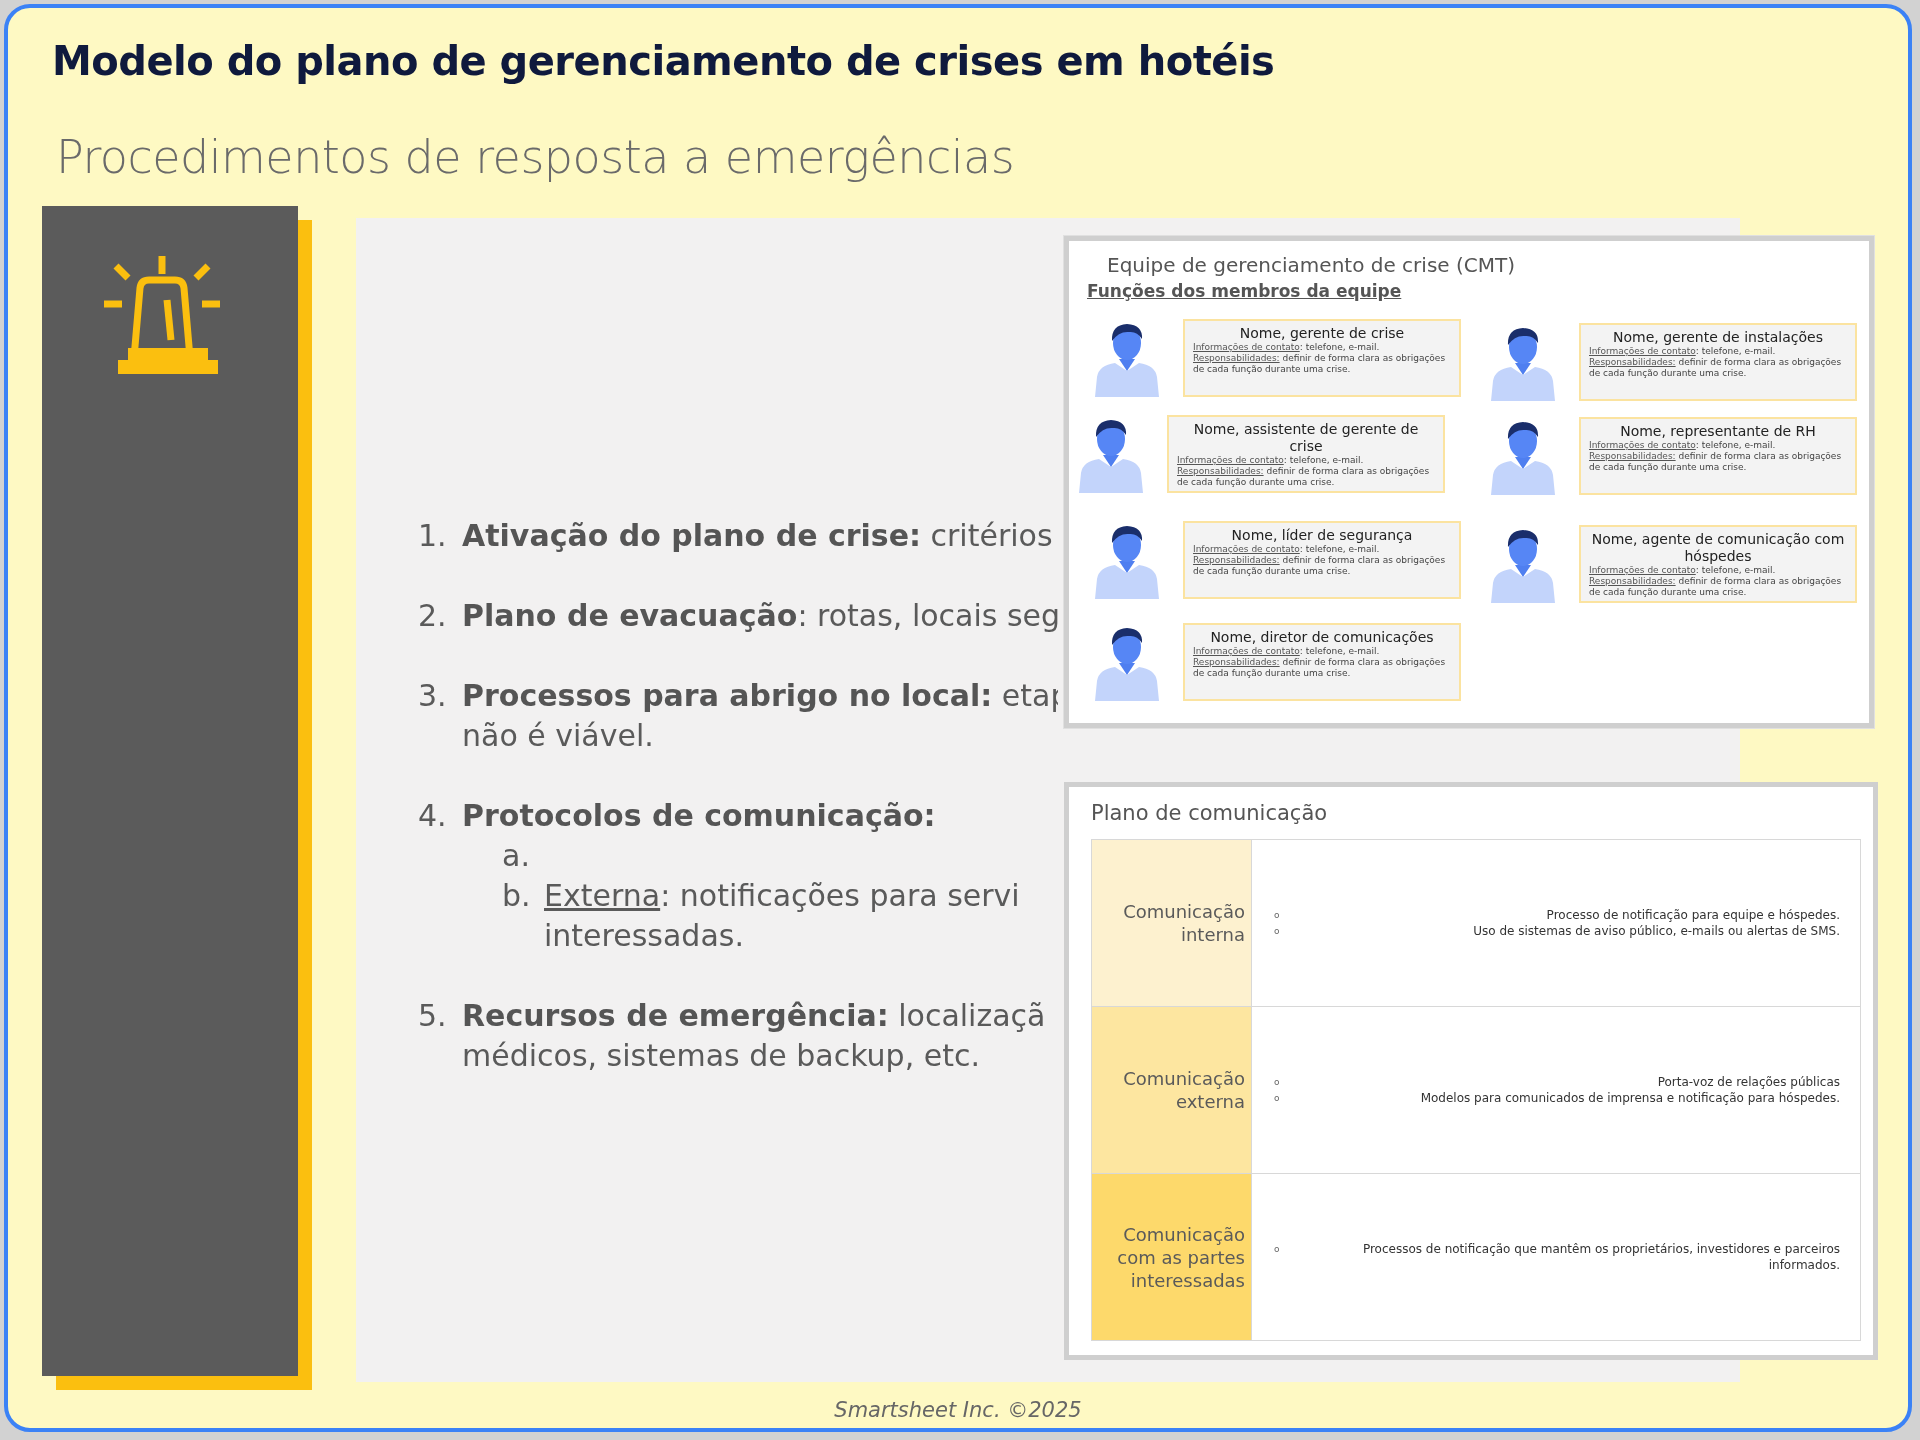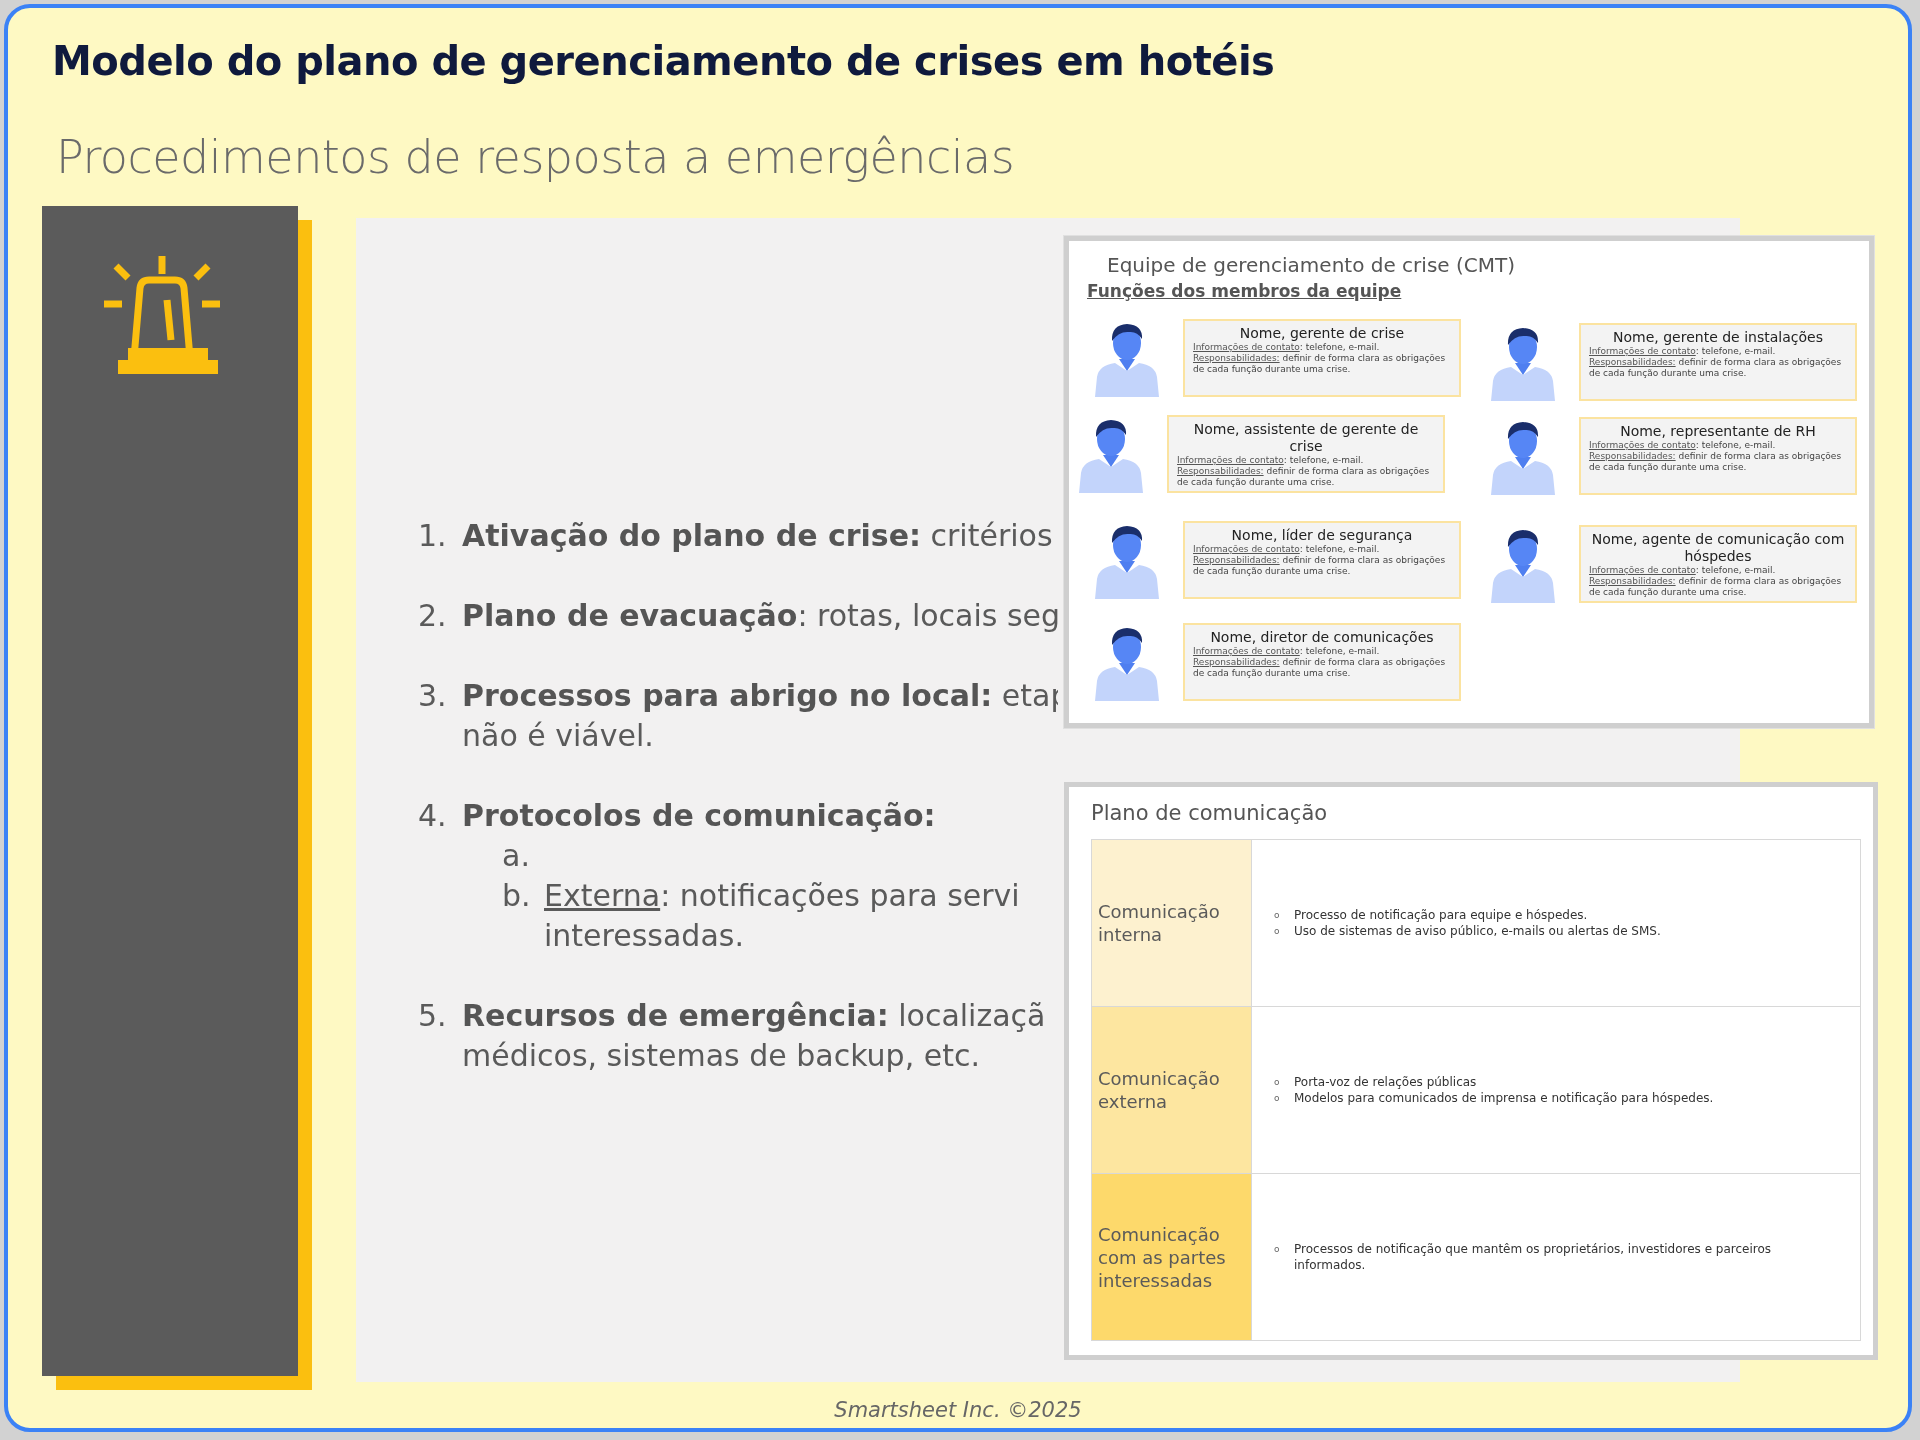--- a/index.html
+++ b/index.html
@@ -59,21 +59,21 @@
   .mcard .line { font-size: 9px; line-height: 11px; color: #444; }
   .mcard .line u { color: #555; }
 
   
   .comm {
     position: absolute; left: 1056px; top: 774px; width: 814px; height: 578px;
     background: #fff; border: 5px solid #cfcfcf;
   }
   .comm-title { position: absolute; left: 22px; top: 14px; font-family: "DejaVu Sans", sans-serif; font-size: 21px; color: #555; }
   .comm-table { position: absolute; left: 22px; top: 52px; width: 770px; border-collapse: collapse; }
-  .comm-table td { border: 1px solid #d8d8d8; vertical-align: middle; }
+  .comm-table td { border: 1px solid #d8d8d8; vertical-align: middle; text-align: right; }
   .comm-table .lbl {
     width: 160px; height: 167px; padding: 6px; font-family: "DejaVu Sans", sans-serif; font-size: 18px; color: #5a5a5a; line-height: 23px;
   }
   .comm-table .cell { padding: 0 20px 0 22px; font-family: "DejaVu Sans", sans-serif; font-size: 12px; color: #333; line-height: 16px; }
   .comm-table ul { list-style: none; }
   .comm-table li { position: relative; padding-left: 20px; }
   .comm-table li::before { content: "o"; position: absolute; left: 0; top: 0; font-size: 9px; color: #666; }
 
   .footer {
     position: absolute; left: 0; width: 100%; top: 1390px; text-align: center;

